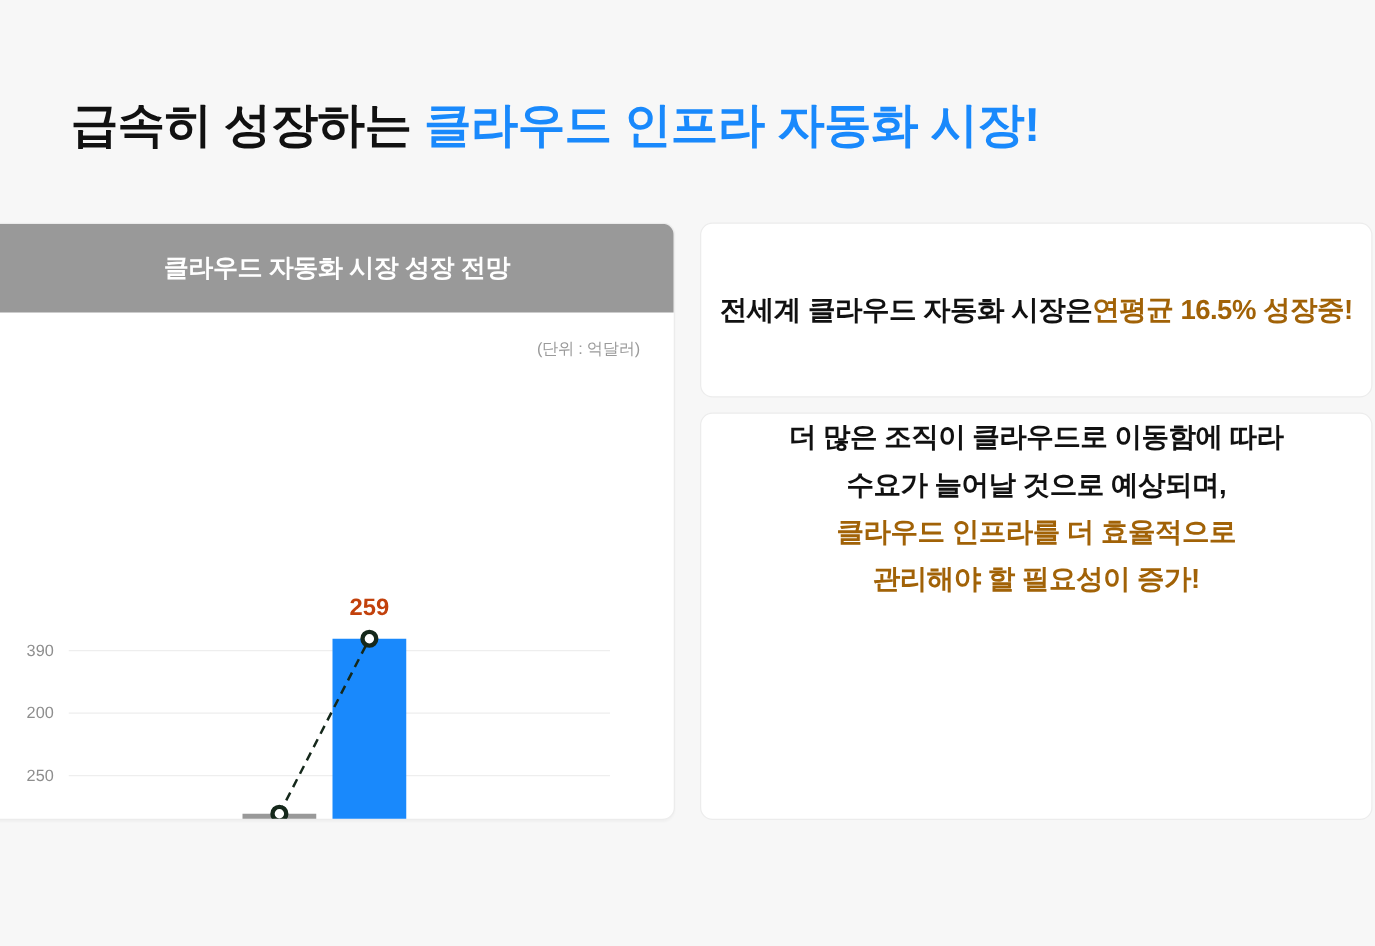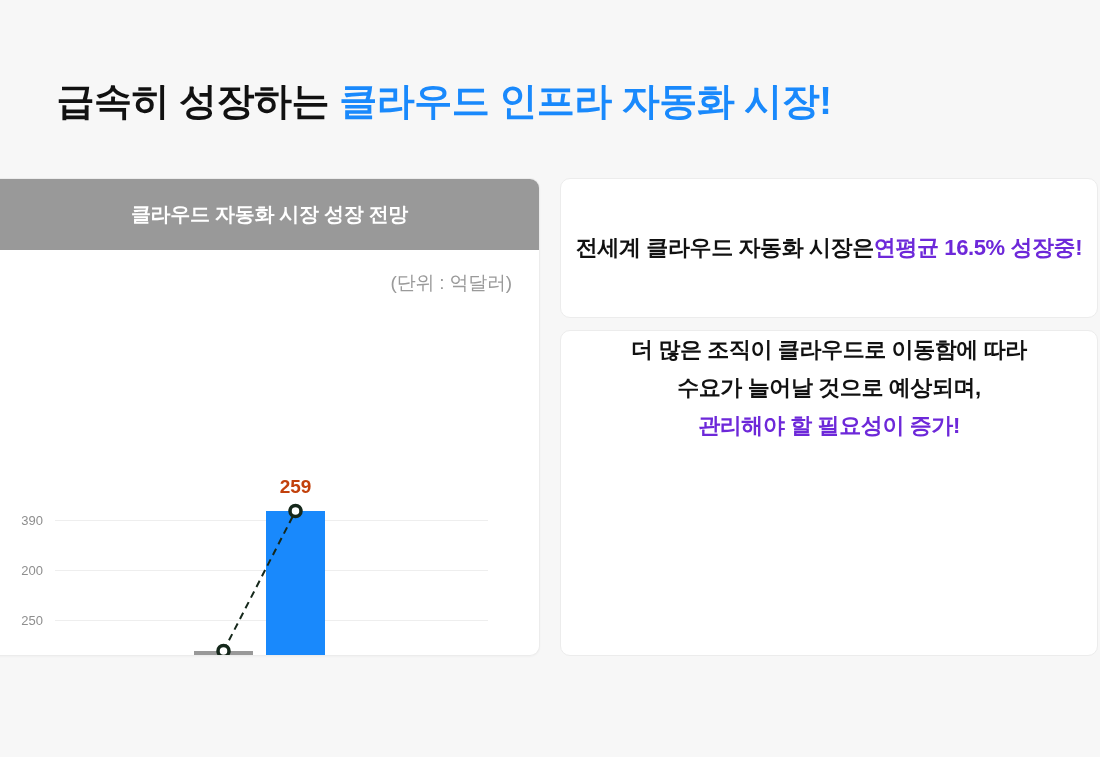--- a/index.html
+++ b/index.html
@@ -66,21 +66,21 @@
   .chart-body {
     position: relative;
     height: 406px;
     padding-left: 12px;
   }
 
   .unit-label {
     position: absolute;
     right: 27px;
     top: 20px;
-    font-size: 19px;
+    font-size: 13px;
     color: #9a9a9a;
     letter-spacing: -0.2px;
   }
 
   
   .plot {
     position: absolute;
     left: 67px;       
     top: 120px;       
     width: 433px;
@@ -161,21 +161,21 @@
 
   .line {
     text-align: center;
     font-size: 22px;
     font-weight: bold;
     line-height: 1.72;
     letter-spacing: -0.4px;
     white-space: nowrap;
   }
   .line.dark { color: #111111; }
-  .line.blue { color: #6d28d9; }
+  .line.blue { color: #a16207; }
 </style>
 </head>
 <body>
 
 <div class="headline">
   <span class="t-dark">급속히 성장하는 </span><span class="t-blue">클라우드 인프라 자동화 시장!</span>
 </div>
 
 <div class="card chart-card">
 
@@ -218,14 +218,15 @@
 </div>
 
 <div class="card stat-card">
   <div class="line dark">전세계 클라우드 자동화 시장은</div>
   <div class="line blue">연평균 16.5% 성장중!</div>
 </div>
 
 <div class="card info-card">
   <div class="line dark">더 많은 조직이 클라우드로 이동함에 따라</div>
   <div class="line dark">수요가 늘어날 것으로 예상되며,</div>
+  <div class="line blue">클라우드 인프라를 더 효율적으로</div>
   <div class="line blue">관리해야 할 필요성이 증가!</div>
 </div>
 
 </body></html>

